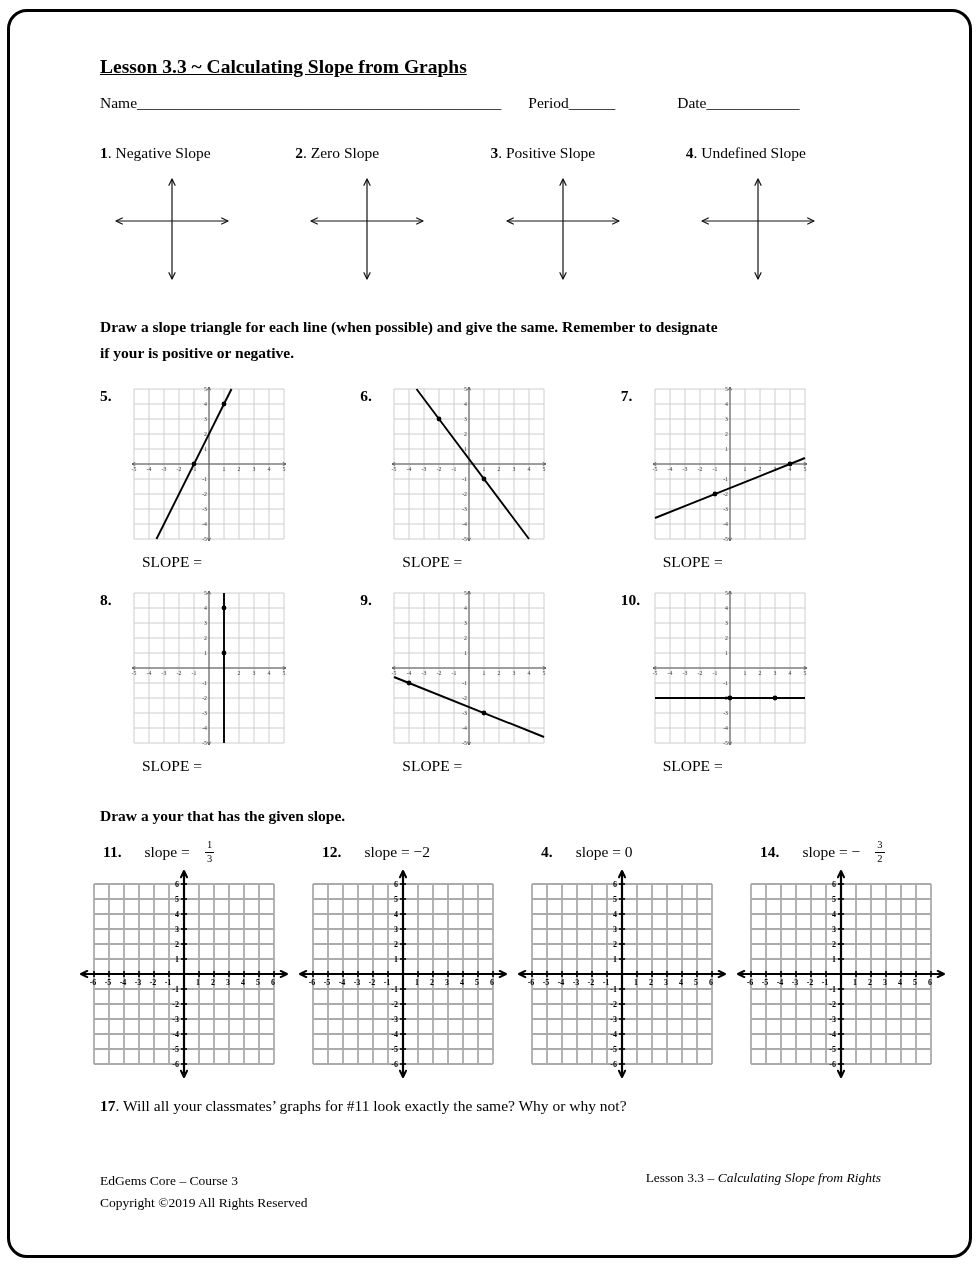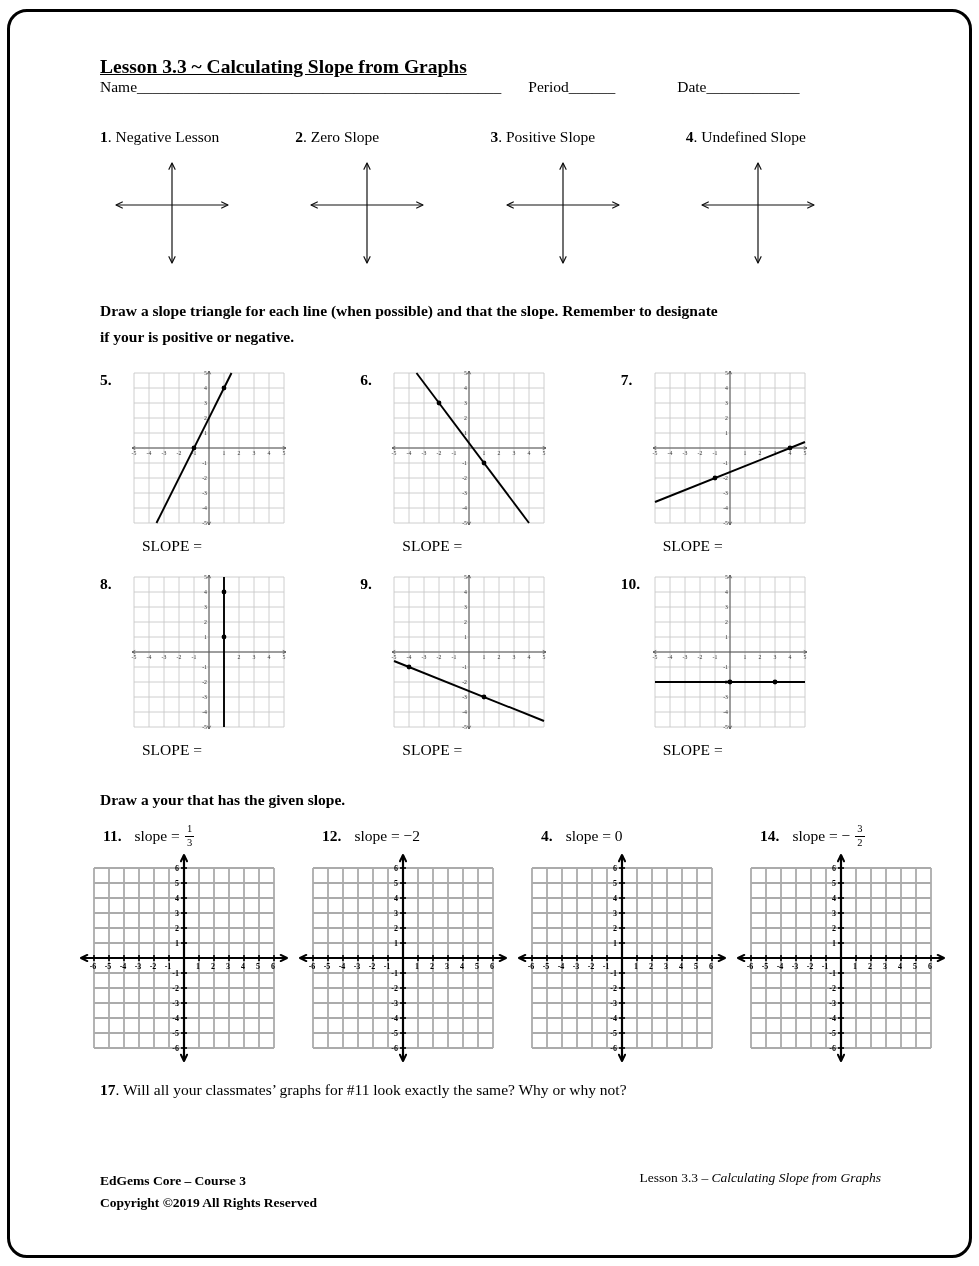--- a/index.html
+++ b/index.html
@@ -7,63 +7,63 @@
   body {
     width:979px; height:1266px; position:relative; overflow:hidden;
     font-family:"Liberation Serif", serif; color:#000;
   }
   .border-frame {
     position:absolute; left:7px; right:7px; top:9px; bottom:8px;
     border:3px solid #000; border-radius:20px; pointer-events:none;
   }
   .content { position:absolute; left:100px; right:98px; top:56px; }
   .title { font-size:19.5px; font-weight:bold;text-decoration:underline; }
-  .header-row { font-size:15.5px; white-space:nowrap; }
+  .header-row { font-size:15.5px; margin-top:16px; white-space:nowrap; }
   .hf-period { margin-left:27px; }
   .hf-date { margin-left:62px; }
   .instr { font-weight:bold; font-size:15.5px; margin-top:24px; line-height:1.7; }
   .sketch-row { display:flex; margin-top:32px; }
   .sketch-item { flex:1; }
   .sketch-label { font-size:15.5px; }
   .sketch-label b { font-weight:bold; }
   .cross-slot { margin:10px 0 0 8px; }
   .graph-row { display:flex; margin-top:16px; }
   .graph-cell { flex:1; display:flex; align-items:flex-start; }
   .gnum { font-size:15.5px; font-weight:bold; margin:4px 6px 0 0; min-width:22px; }
   .slope-label { font-size:15.5px; margin:4px 0 0 14px; }
   .draw-row { display:flex; justify-content:space-between; width:872px; margin-left:-23px; margin-top:8px; }
   .draw-cell { width:215px; }
-  .draw-label { font-size:15.5px; padding-left:26px; height:30px; display:flex; align-items:center; }
+  .draw-label { font-size:15.5px; padding-left:26px; height:30px; display:flex; align-items:center;gap:10px; }
   .draw-label b { margin-right:13px; }
   .frac { display:inline-flex; flex-direction:column; text-align:center; font-size:10.5px; line-height:1.15; margin-left:5px; vertical-align:middle; }
   .frac .fn { border-bottom:1px solid #000; padding:0 2px; }
   .q15 { font-size:15.5px; margin-top:12px; }
   .q15 b { font-weight:bold; }
   .footer { position:absolute; left:100px; right:98px; top:1170px; display:flex; justify-content:space-between; font-size:13.5px; }
-  .footer-left { line-height:1.6;font-weight:bold; }
+  .footer-left { line-height:1.6; }
   .footer-right { text-align:right; }
   .footer-right i { font-style:italic; }
 </style>
 </head>
 <body>
 
 <div class="border-frame"></div>
 
 <div class="content">
 
   <h1 class="title">Lesson 3.3 ~ Calculating Slope from Graphs</h1>
 
   <div class="header-row">
     <span>Name_______________________________________________</span><span class="hf-period">Period______</span><span class="hf-date">Date____________</span>
   </div>
 
 
   <div class="sketch-row">
     <div class="sketch-item">
-      <div class="sketch-label"><b>1</b><span>. Negative Lesson</span></div>
+      <div class="sketch-label"><b>1</b><span>. Negative Slope</span></div>
       <div class="cross-slot"><svg width="128" height="114">
             <line x1="8" y1="49" x2="120" y2="49" stroke="#111" stroke-width="1.2"></line>
             <line x1="64" y1="7" x2="64" y2="107" stroke="#111" stroke-width="1.2"></line>
             <polyline points="113.69687028353127,52.04475873877861 120,49 113.69687028353127,45.95524126122139" fill="none" stroke="#111" stroke-width="1.2" stroke-linecap="round" stroke-linejoin="round"></polyline>
             <polyline points="14.303129716468737,45.95524126122139 8,49 14.303129716468739,52.04475873877861" fill="none" stroke="#111" stroke-width="1.2" stroke-linecap="round" stroke-linejoin="round"></polyline>
             <polyline points="67.04475873877861,13.303129716468739 64,7 60.95524126122139,13.303129716468739" fill="none" stroke="#111" stroke-width="1.2" stroke-linecap="round" stroke-linejoin="round"></polyline>
             <polyline points="60.95524126122139,100.69687028353127 64,107 67.04475873877861,100.69687028353127" fill="none" stroke="#111" stroke-width="1.2" stroke-linecap="round" stroke-linejoin="round"></polyline>
           </svg></div>
     </div>
     <div class="sketch-item">
@@ -95,21 +95,21 @@
             <line x1="64" y1="7" x2="64" y2="107" stroke="#111" stroke-width="1.2"></line>
             <polyline points="113.69687028353127,52.04475873877861 120,49 113.69687028353127,45.95524126122139" fill="none" stroke="#111" stroke-width="1.2" stroke-linecap="round" stroke-linejoin="round"></polyline>
             <polyline points="14.303129716468737,45.95524126122139 8,49 14.303129716468739,52.04475873877861" fill="none" stroke="#111" stroke-width="1.2" stroke-linecap="round" stroke-linejoin="round"></polyline>
             <polyline points="67.04475873877861,13.303129716468739 64,7 60.95524126122139,13.303129716468739" fill="none" stroke="#111" stroke-width="1.2" stroke-linecap="round" stroke-linejoin="round"></polyline>
             <polyline points="60.95524126122139,100.69687028353127 64,107 67.04475873877861,100.69687028353127" fill="none" stroke="#111" stroke-width="1.2" stroke-linecap="round" stroke-linejoin="round"></polyline>
           </svg></div>
     </div>
   </div>
 
   <p class="instr">
-    <span>Draw a slope triangle for each line (when possible) and that the slope.  Remember to designate</span><br>
+    <span>Draw a slope triangle for each line (when possible) and give the same.  Remember to designate</span><br>
     <span>if your is positive or negative.</span>
   </p>
 
   <div class="graph-row">
     <div class="graph-cell">
       <b class="gnum">5.</b>
       <div class="graph-box">
         <div><svg width="162" height="162">
               <line x1="6" y1="6" x2="6" y2="156" stroke="#c8c8c8" stroke-width="0.9"></line>
               <line x1="6" y1="156" x2="156" y2="156" stroke="#c8c8c8" stroke-width="0.9"></line>
@@ -834,15 +834,15 @@
   <p class="q15"><b>17</b><span>.  Will all your classmates’ graphs for #11 look exactly the same?  Why or why not?</span></p>
 
 </div>
 
 <div class="footer">
   <div class="footer-left">
     <div>EdGems Core – Course 3</div>
     <div>Copyright ©2019 All Rights Reserved</div>
   </div>
   <div class="footer-right">
-    <span>Lesson 3.3 – </span><i>Calculating Slope from Graphs</i>
+    <span>Lesson 3.3 – </span><i>Calculating Slope from Rights</i>
   </div>
 </div>
 
 </body></html>

